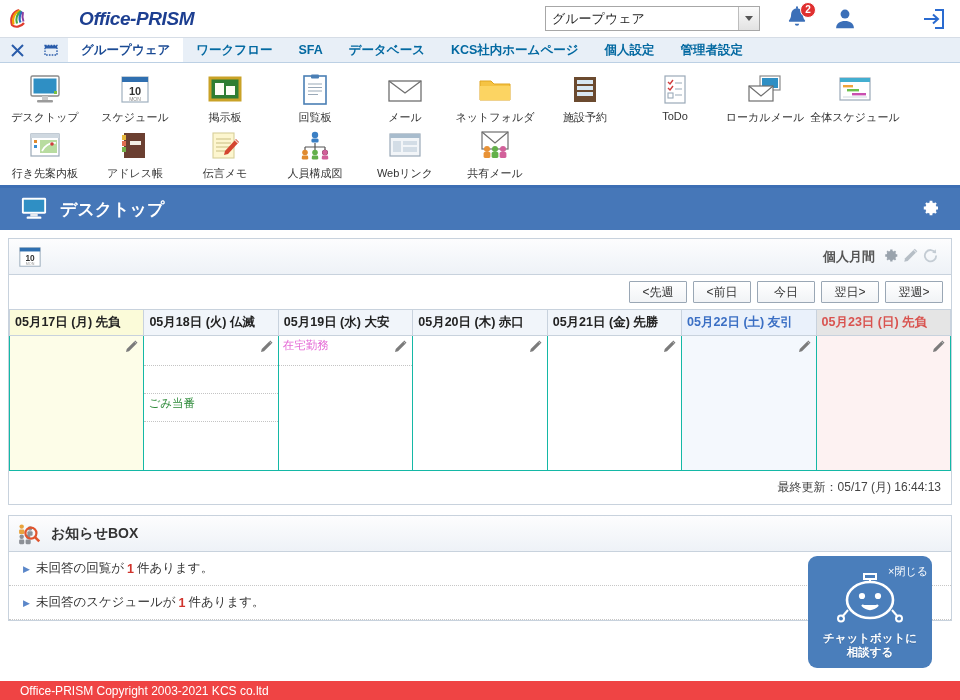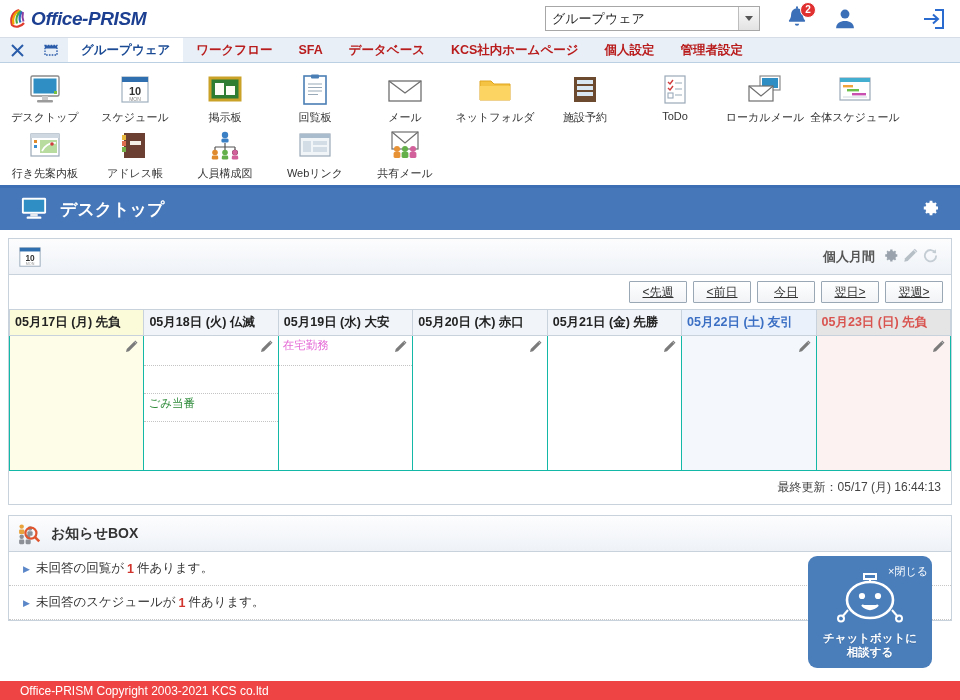--- a/index.html
+++ b/index.html
@@ -15,21 +15,21 @@
   .app { position: relative; width: 960px; height: 700px; }
 
   
   .topbar {
     position: relative;
     height: 38px;
     background: #ffffff;
     border-bottom: 1px solid #d6dde6;
     display: flex; align-items: center;
   }
-  .logo { display: flex; align-items: flex-start; margin-left: 8px; }
+  .logo { display: flex; align-items: flex-start; margin-left: 8px; gap: 48px; }
   .logo-swirl { width: 22px; height: 22px; position: relative; margin-right: 1px; }
   .logo-text {
     font-size: 19px; font-weight: bold; font-style: italic;
     color: #1d3f91; letter-spacing: -0.4px;
     font-family: "Liberation Sans", sans-serif;
   }
   .top-right { margin-left: auto; display: flex; align-items: center; gap: 0; }
   .app-select {
     width: 215px; height: 25px;
     border: 1px solid #a7a7a7;
@@ -76,21 +76,21 @@
     display: flex; align-items: stretch;
     font-size: 12.5px;
   }
   .tab-ctrl {
     width: 34px; display: flex; align-items: center; justify-content: center;
     color: #2a5caa;
   }
   .tab {
     padding: 0 13px;
     display: flex; align-items: center;
-    color: #b91c1c; font-weight: bold;
+    color: #0369a1; font-weight: bold;
     font-family: "Liberation Sans", sans-serif;
     white-space: nowrap;
   }
   .tab.active { background: #ffffff; color: #1a4a94; }
 
   
   .iconbar {
     background: #ffffff;
     padding: 6px 0 4px 0;
     border-bottom: 3px solid #3d6fb4;
@@ -132,21 +132,21 @@
     border-bottom: 1px solid #c8d2dd;
     display: flex; align-items: center;
     padding: 0 8px;
   }
   .panel-head .ph-ico { width: 26px; height: 24px; margin-right: 8px; display:flex; align-items:center; justify-content:center;}
   .panel-title { font-size: 14px; font-weight: bold; color: #333; }
   .panel-head-right { margin-left: auto; display: flex; align-items: center; gap: 3px; padding-right: 4px;}
   .panel-head-right .mode { font-size: 13px; color: #555; font-weight: bold; margin-right: 4px;}
 
   
-  .navrow { display: flex; justify-content: flex-end; padding: 6px 8px 6px 0; background:#fff;text-decoration:underline;}
+  .navrow { display: flex; justify-content: flex-end; padding: 6px 8px 6px 0; background:#fff;}
   .navbtn {
     min-width: 58px; height: 22px;
     border: 1px solid #9aa7b5;
     background: linear-gradient(#ffffff, #f1f3f6);
     font-size: 12px; color: #333;
     display: flex; align-items: center; justify-content: center;
     margin-left: 6px;
     border-radius: 1px;
     font-family: "Liberation Sans", sans-serif;
   }
@@ -480,20 +480,33 @@
             <rect x="4" y="3" width="21" height="25" fill="#6b3f31"></rect>
             <rect x="2" y="5" width="4" height="5" fill="#e8b93c"></rect>
             <rect x="2" y="11" width="4" height="5" fill="#e06c4f"></rect>
             <rect x="2" y="17" width="4" height="5" fill="#75b04a"></rect>
             <rect x="10" y="11" width="11" height="4" fill="#f3efe6"></rect>
           </svg>
         </span>
         <span class="icon-label">アドレス帳</span>
       </div>
 
+      <div class="icon-item">
+        <span class="glyph">
+          <svg width="30" height="32" viewBox="0 0 30 32">
+            <rect x="3" y="3" width="21" height="25" fill="#fdf6cf" stroke="#d8cf9a" stroke-width="1.1"></rect>
+            <g stroke="#c9bd82" stroke-width="1.1">
+                <path d="M6 9 h15 M6 13 h15 M6 17 h15 M6 21 h10"></path>
+              </g>
+            <path d="M26 9 L15 21 l-1 4 l4-1 L29 12 z" fill="#d4452f"></path>
+            <path d="M25 10 L28 13" stroke="#f7d3c8" stroke-width="1.2"></path>
+          </svg>
+        </span>
+        <span class="icon-label">伝言メモ</span>
+      </div>
 
       <div class="icon-item">
         <span class="glyph">
           <svg width="32" height="32" viewBox="0 0 32 32">
             <circle cx="16" cy="5" r="3.2" fill="#3b7fc4"></circle>
             <rect x="12.4" y="8.6" width="7.2" height="4" rx="1.5" fill="#3b7fc4"></rect>
             <path d="M16 13 v4 M6 17 h20 M6 17 v3 M16 17 v3 M26 17 v3" stroke="#555" stroke-width="1.2" fill="none"></path>
             <circle cx="6" cy="22.5" r="2.8" fill="#e08a2e"></circle>
               <rect x="2.8" y="25.6" width="6.4" height="4" rx="1.4" fill="#e08a2e"></rect>
             <circle cx="16" cy="22.5" r="2.8" fill="#63b04a"></circle>

